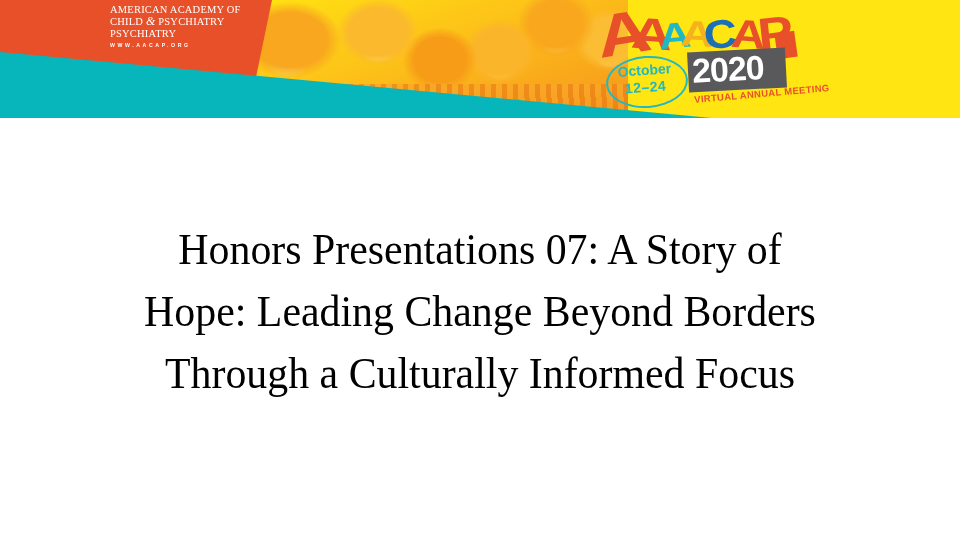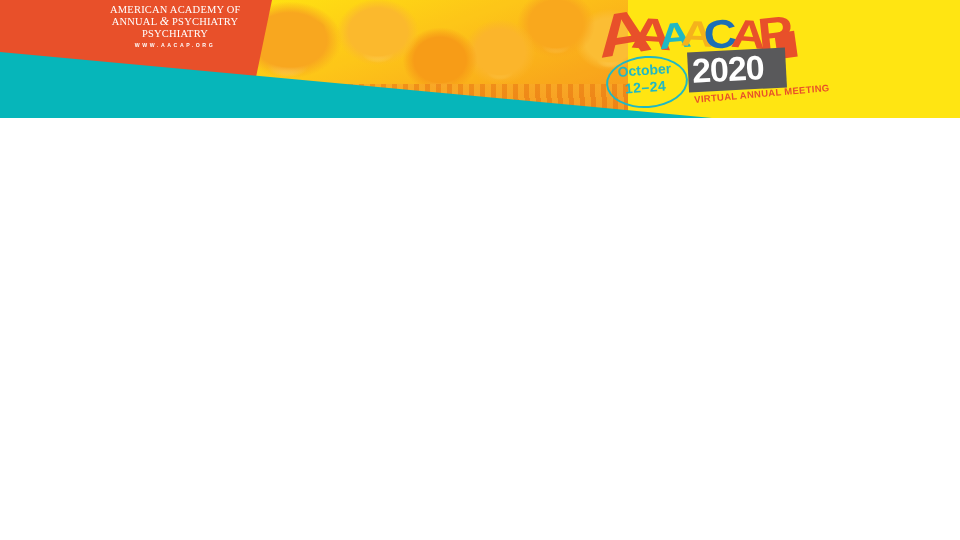--- a/index.html
+++ b/index.html
@@ -116,21 +116,21 @@
     background: #06B6BA;
     clip-path: polygon(0 44% , 100% 100%, 100% 100%, 0 100%);
   }
 
   
   .academy-logo {
     position: absolute;
     left: 110px;
     top: 4px;
     width: 130px;
-    text-align: center;
+    text-align: left;
     color: #ffffff;
     line-height: 1.08;
     z-index: 6;
   }
   .academy-logo .l1,
   .academy-logo .l2,
   .academy-logo .l3 {
     font-family: "Liberation Serif", serif;
     font-weight: 400;
     font-size: 10.5px;
@@ -284,21 +284,21 @@
       <div class="photo"></div>
       <div class="photo-bottom"></div>
     </div>
 
     <div class="orange-block"></div>
 
     <div class="teal-wedge"></div>
 
     <div class="academy-logo">
       <div class="l1">AMERICAN ACADEMY OF</div>
-      <div class="l2"><span>ANNUAL </span><span class="amp">&amp;</span><span> PSYCHIATRY</span></div>
+      <div class="l2"><span>CHILD </span><span class="amp">&amp;</span><span> PSYCHIATRY</span></div>
       <div class="l3">PSYCHIATRY</div>
       <div class="url">WWW.AACAP.ORG</div>
     </div>
 
     <div class="meeting-logo">
 
       <div class="aacap-word">
         <span class="ch-A0">A</span>
         <span class="ch-A1">A</span>
         <span class="ch-A2">A</span>
@@ -315,14 +315,19 @@
 
       <div class="date-oval"></div>
       <div class="date-text">
         <span class="d1">October</span><br>
         <span class="d2">12–24</span>
       </div>
 
     </div>
   </div>
 
+  <div id="title-block">
+    <span class="tline">Honors Presentations 07: A Story of</span>
+    <span class="tline">Hope: Leading Change Beyond Borders</span>
+    <span class="tline">Through a Culturally Informed Focus</span>
+  </div>
 
 </div>
 
 </body></html>

